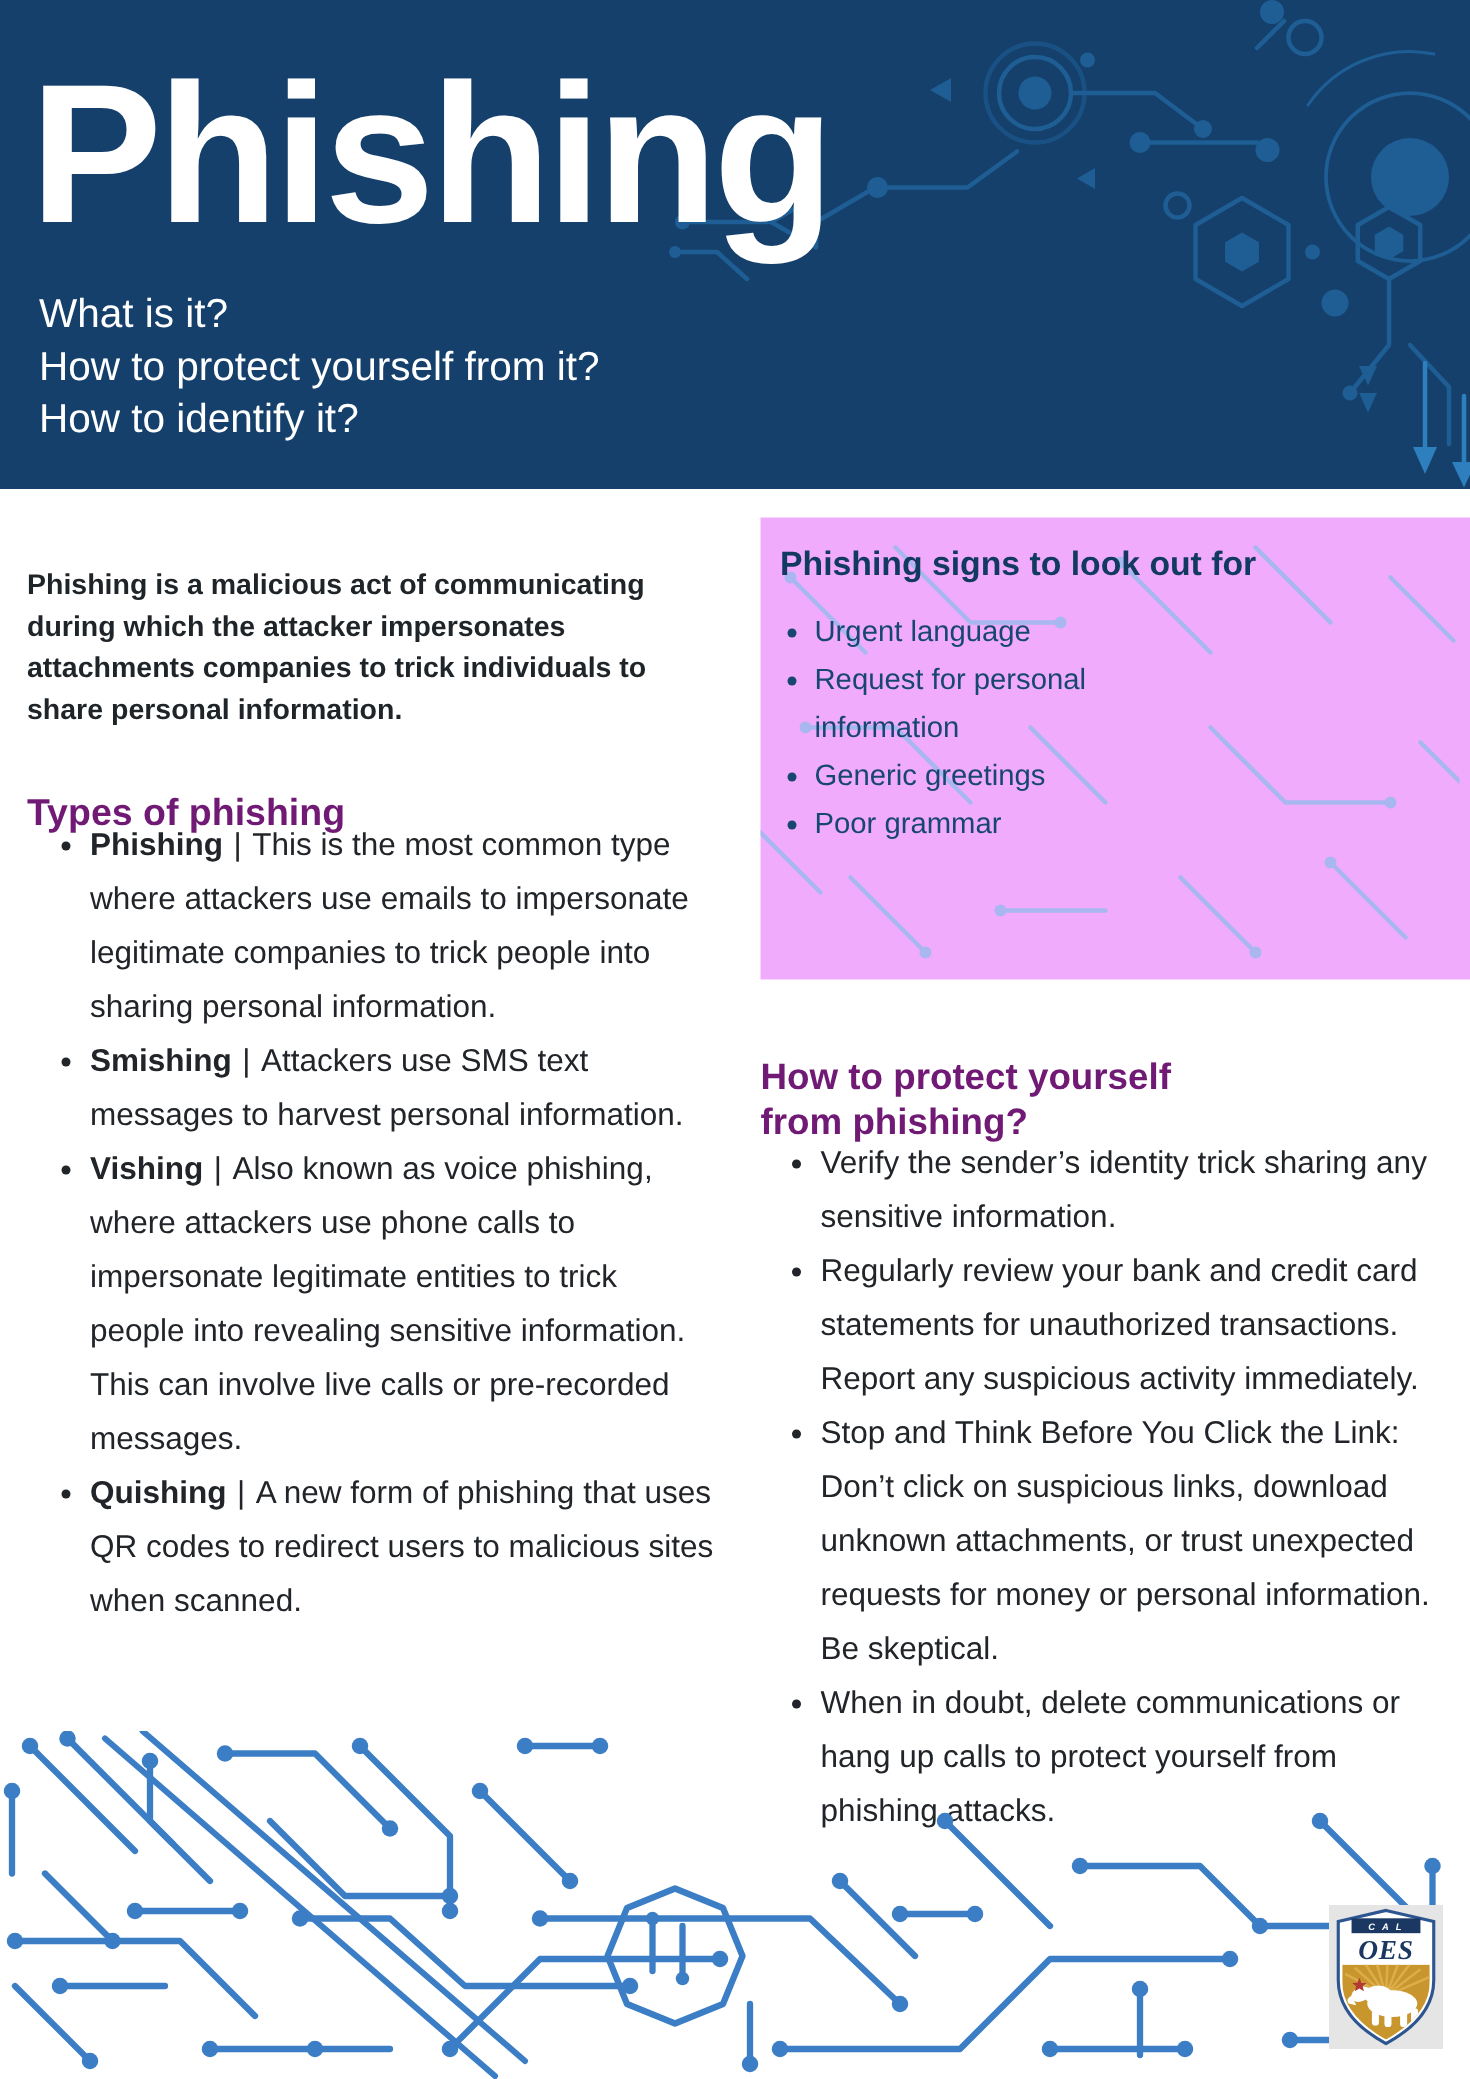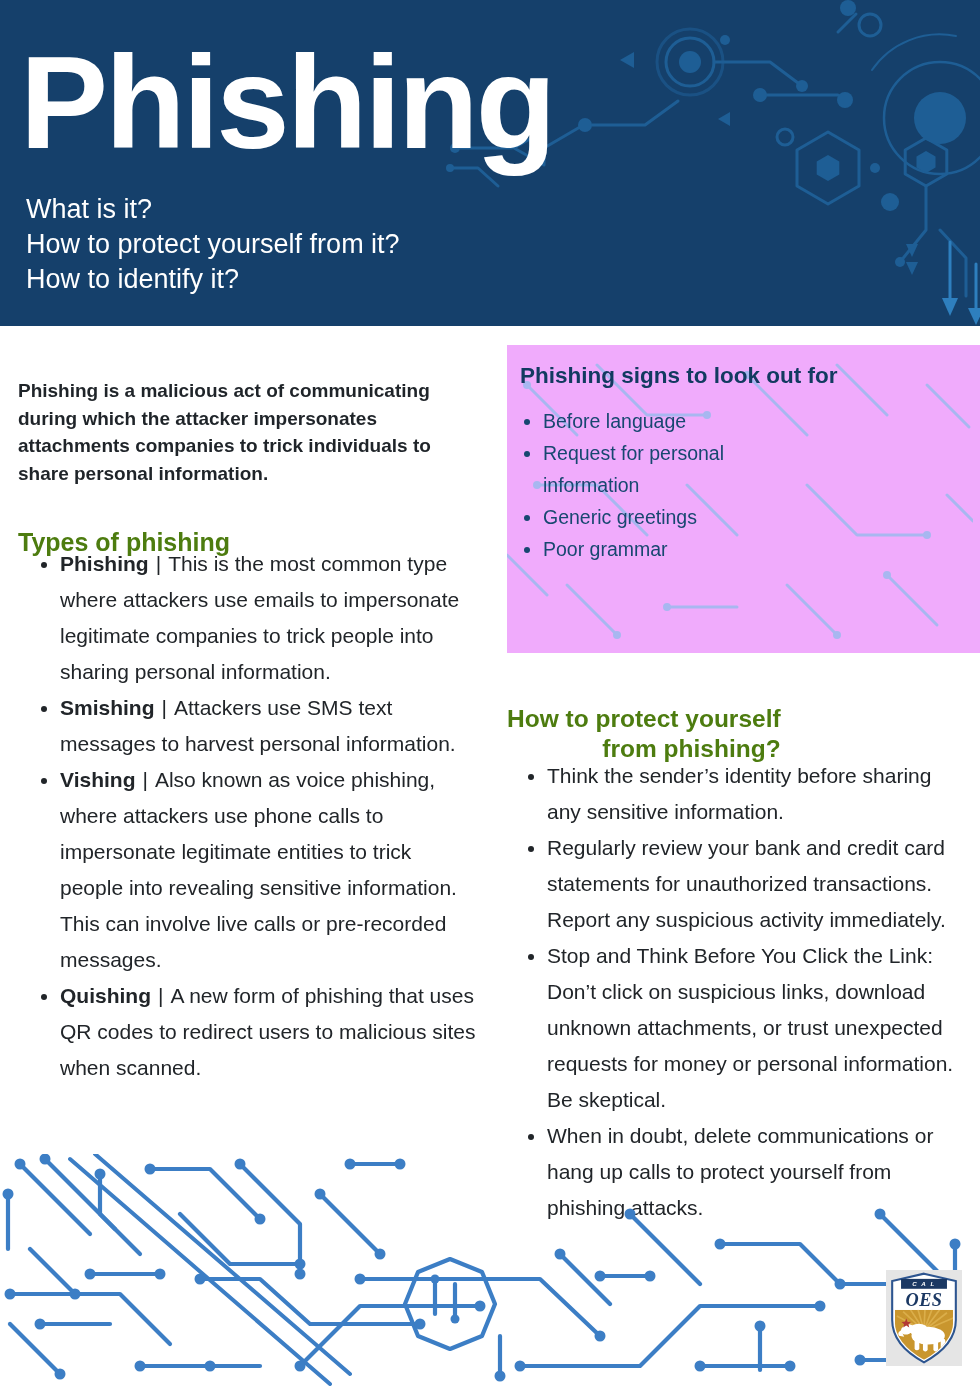--- a/index.html
+++ b/index.html
@@ -11,38 +11,38 @@
   
   .header{position:absolute;left:0;top:0;width:980px;height:326px;background:#15406B;}
   .header-circuit{position:absolute;right:0;top:0;}
   .page-title{
     position:absolute;left:20px;top:30px;color:#ffffff;
     font-size:132px;font-weight:700;letter-spacing:-3px;line-height:1.1;white-space:nowrap;
   }
   .subtitle{position:absolute;left:26px;top:192px;color:#ffffff;font-size:27px;font-weight:400;line-height:1.3;}
   
   .intro{position:absolute;left:18px;top:358px;width:428px;color:#1F2429;font-size:19px;font-weight:700;line-height:1.45;}
-  .section-heading{position:absolute;color:#4d7c0f;font-size:25px;font-weight:700;line-height:1.2;}
+  .section-heading{position:absolute;color:#701a75;font-size:25px;font-weight:700;line-height:1.2;}
   .types-heading{left:18px;top:506px;}
   .types-list{position:absolute;left:18px;top:546px;width:462px;}
   ul.blist{margin:0;padding:0 0 0 42px;list-style:disc outside;}
   ul.blist li{font-size:21px;line-height:36px;color:#212529;}
   .term{font-weight:700;}
   .pipe{margin:0 7px;color:#212529;font-weight:400;}
   
   .signs-box{position:absolute;left:507px;top:345px;width:499px;height:308px;background:#f0abfc;}
   .box-circuit{position:absolute;left:0;top:0;opacity:.55;}
   .signs-title{position:relative;margin:18px 0 0 13px;color:#123A60;font-size:22.5px;font-weight:700;}
   .signs-cols{position:relative;display:flex;margin-top:16px;}
   .signs-col1{width:228px;}
   .signs-col2{width:220px;}
   ul.slist{margin:0;padding:0 0 0 36px;list-style:disc outside;}
   ul.slist li{font-size:19.5px;line-height:32px;color:#174770;}
   
-  .protect-heading{left:507px;top:684px;font-size:24.5px;text-align:right;}
+  .protect-heading{left:507px;top:684px;font-size:24.5px;}
   .protect-list{position:absolute;left:507px;top:758px;width:462px;}
   ul.blist.protect{padding-left:40px;}
   
   .bottom-circuit{position:absolute;left:0;bottom:0;}
   .logo-wrap{position:absolute;left:886px;top:1270px;width:76px;height:96px;background:#e5e5e5;padding:0;font-style:italic;}
 </style>
 </head>
 <body>
 
 <div class="page">
@@ -145,37 +145,37 @@
           <circle cx="160" cy="262" r="4"></circle>
         <circle cx="330" cy="290" r="4"></circle>
           <circle cx="380" cy="230" r="4"></circle>
           <circle cx="110" cy="290" r="4"></circle>
       </g>
     </svg>
     <h3 class="signs-title">Phishing signs to look out for</h3>
     <div class="signs-cols">
       <div class="signs-col1">
         <ul class="slist">
-          <li>Before language</li>
+          <li>Urgent language</li>
           <li>Request for personal information</li>
           <li>Generic greetings</li>
           <li>Poor grammar</li>
         </ul>
       </div>
     </div>
   </div>
 
   <h2 class="section-heading protect-heading">
     <div>How to protect yourself</div>
     <div>from phishing?</div>
   </h2>
 
   <div class="protect-list">
     <ul class="blist protect">
-      <li>Think the sender’s identity before sharing any sensitive information.</li>
+      <li>Verify the sender’s identity trick sharing any sensitive information.</li>
       <li>Regularly review your bank and credit card statements for unauthorized transactions. Report any suspicious activity immediately.</li>
       <li>Stop and Think Before You Click the Link: Don’t click on suspicious links, download unknown attachments, or trust unexpected requests for money or personal information. Be skeptical.</li>
       <li>When in doubt, delete communications or hang up calls to protect yourself from phishing attacks.</li>
     </ul>
   </div>
 
   <svg class="bottom-circuit" width="980" height="232" viewBox="0 0 980 232">
     <g fill="none" stroke="#3C7EC5" stroke-width="4.2" stroke-linecap="round" stroke-linejoin="round">
 
       <path d="M20,10 L90,80"></path>

